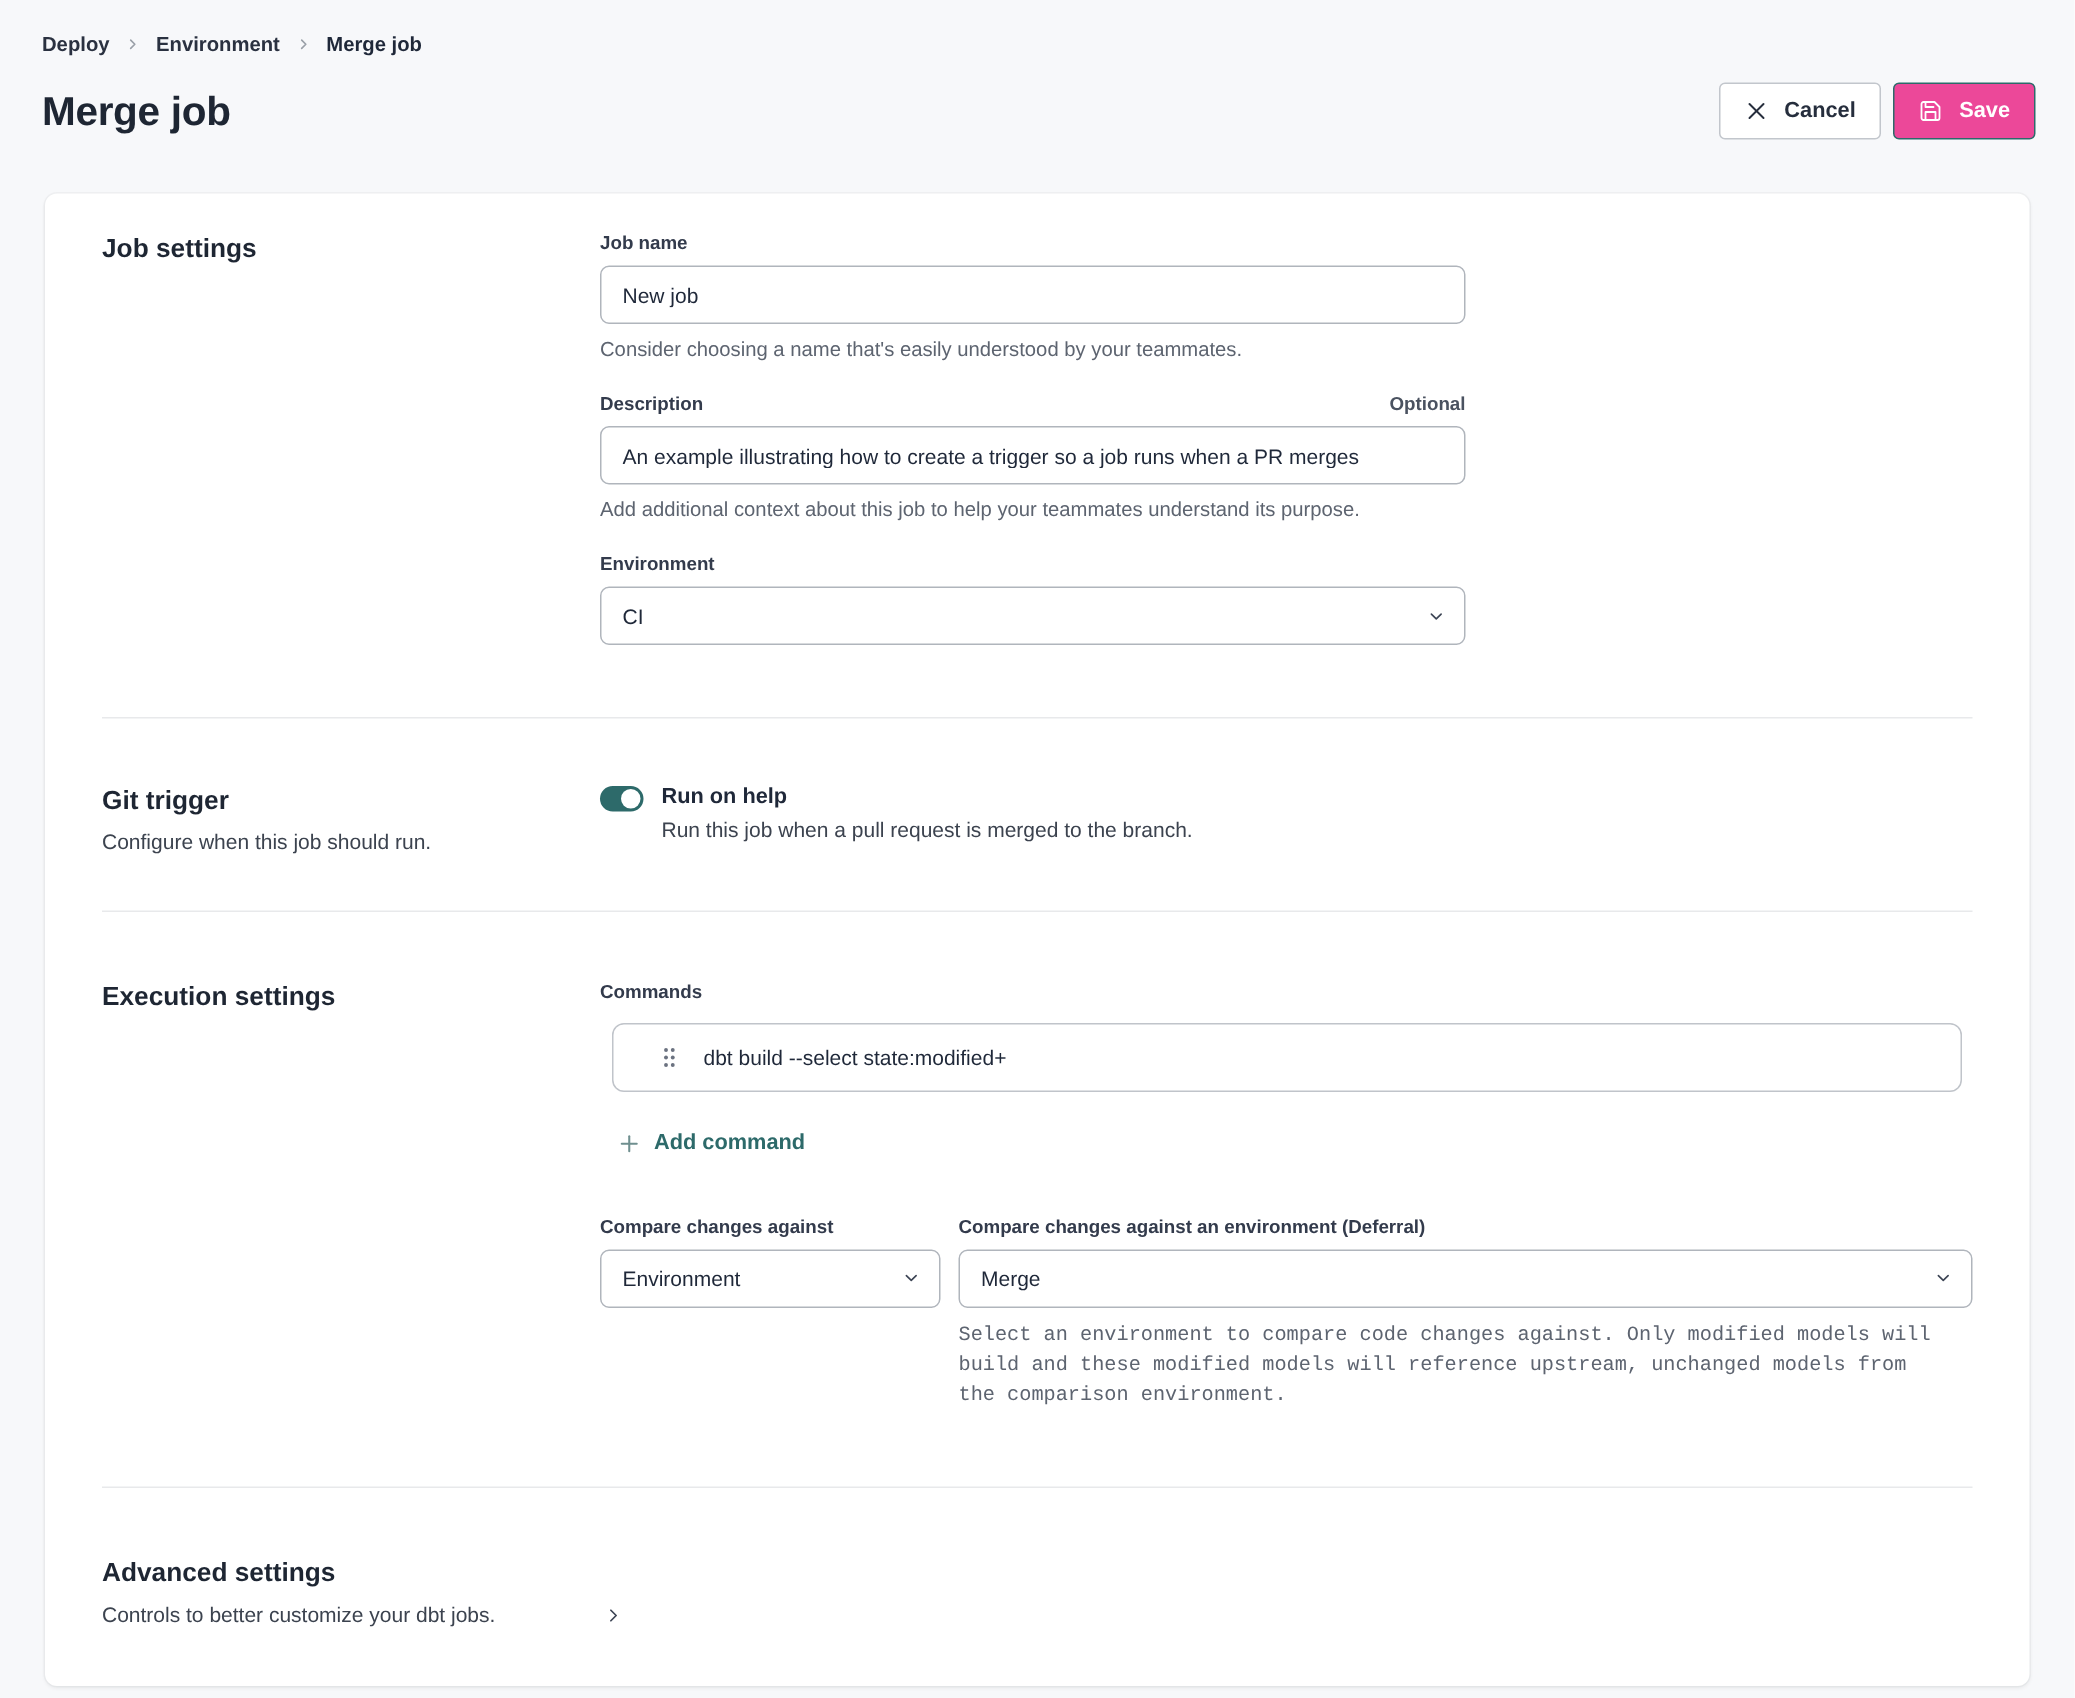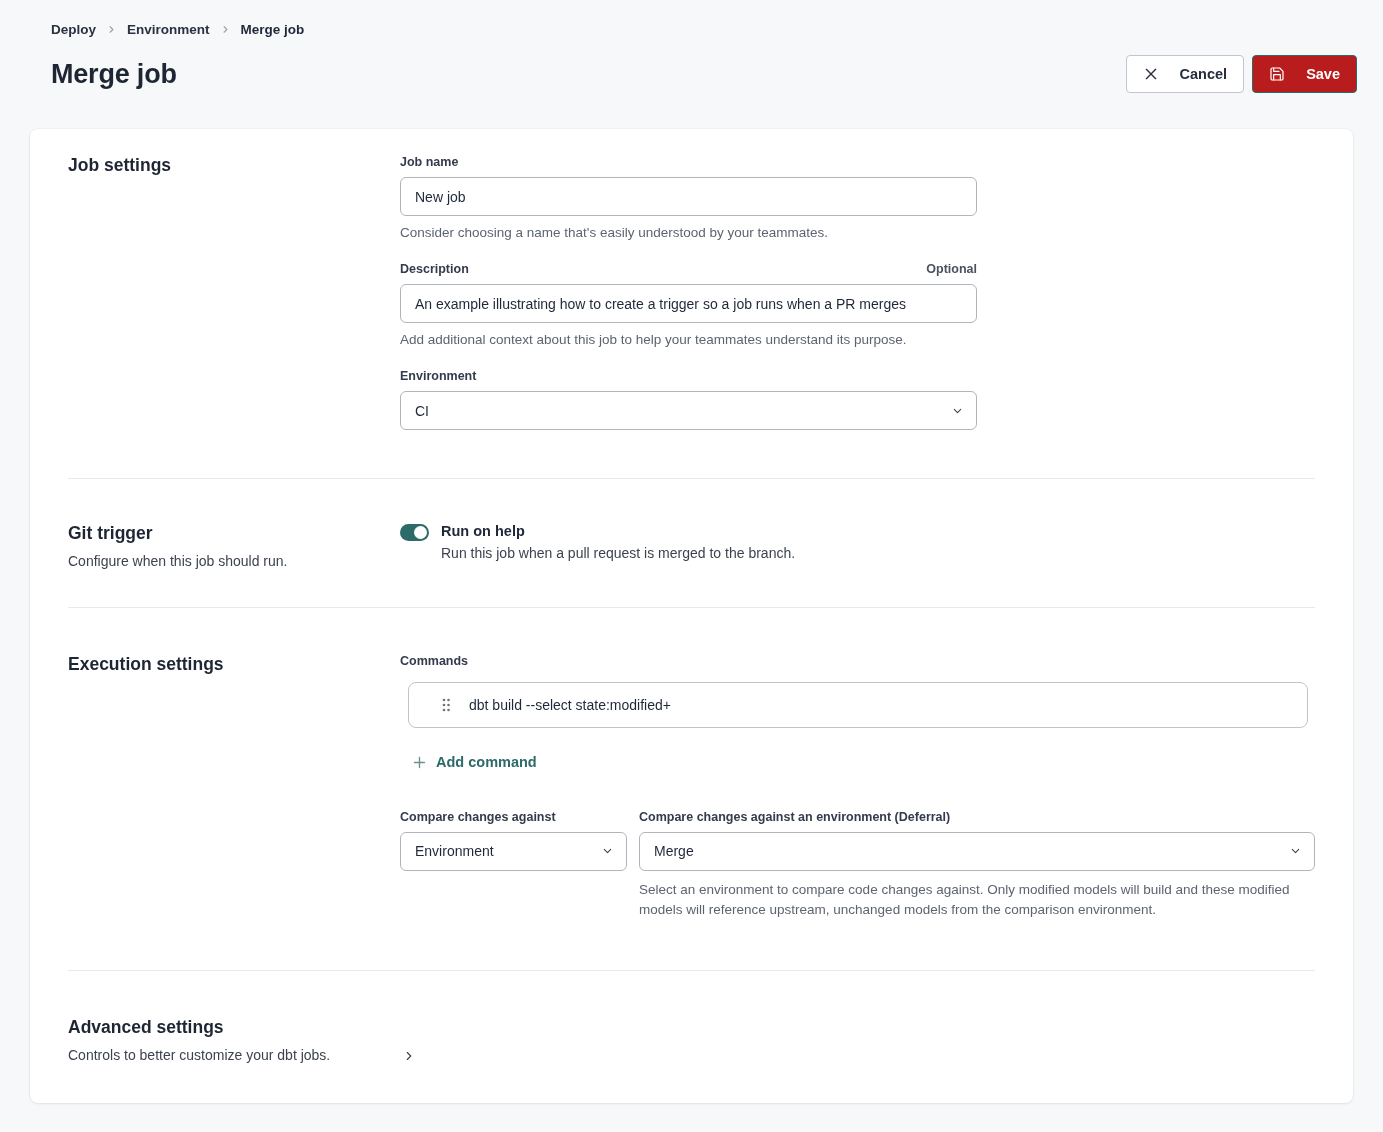--- a/index.html
+++ b/index.html
@@ -3,35 +3,35 @@
 <meta charset="utf-8">
 <style>
   * { box-sizing: border-box; margin: 0; padding: 0; }
   html, body { width: 1383px; height: 1132px; }
   body {
     background: #f7f8fa;
     font-family: "Liberation Sans", sans-serif;
     color: #1f2839;
     overflow: hidden;
   }
-  .topbar { padding: 22px 26px 0 28px; margin-left: 23px; }
+  .topbar { padding: 22px 26px 0 28px; }
   .breadcrumb { display: flex; align-items: center; gap: 10px; font-size: 13.5px; }
   .crumb { color: #2a3140; font-weight: 600; text-decoration: none; cursor: pointer; }
   .crumb.current { font-weight: 700; color: #1f2839; }
   .crumb-sep { color: #9aa0a8; display: flex; align-items: center; }
   .title-row { display: flex; justify-content: space-between; align-items: center; margin-top: 18px; }
   .page-title { font-size: 27px; font-weight: 700; color: #1e2633; letter-spacing: -0.2px; }
   .actions { display: flex; gap: 8px; }
   .btn {
-    display: inline-flex; align-items: center; gap: 21px;
+    display: inline-flex; align-items: center; gap: 11px;
     height: 38px; padding: 0 16px; font-size: 14.5px; font-weight: 600;
     border-radius: 4px; cursor: pointer; font-family: inherit;
   }
   .btn-secondary { background: #ffffff; border: 1px solid #c2c6cc; color: #262e3d; }
-  .btn-primary { background: #b91c1c; border: 1px solid #2d6a6a; color: #ffffff; }
+  .btn-primary { background: #ec4899; border: 1px solid #2d6a6a; color: #ffffff; }
   .card {
     margin: 36px 30px 0 30px;
     background: #ffffff;
     border-radius: 8px;
     box-shadow: 0 1px 3px rgba(20,24,31,0.07), 0 0 0 1px rgba(20,24,31,0.03);
     padding: 0 38px;
   }
   .section { display: grid; grid-template-columns: 332px 1fr; }
   .section-heading { font-size: 17.5px; font-weight: 700; color: #1e2633; }
   .section-sub { font-size: 14px; color: #3c434f; margin-top: 9px; }
@@ -82,21 +82,21 @@
   .add-command {
     margin-top: 26px; margin-left: 12px;
     display: inline-flex; align-items: center; gap: 9px;
     background: none; border: none; cursor: pointer; font-family: inherit;
   }
   .add-command-label { font-size: 14.5px; font-weight: 600; color: #2d6a6a; }
   .compare-row { display: flex; gap: 12px; margin-top: 36px; }
   .compare-col-1 { width: 227px; flex: 0 0 auto; }
   .compare-col-2 { flex: 1; max-width: 678px; }
   .compare-label { font-size: 12.5px; font-weight: 700; color: #333b4c; margin-bottom: 8px; display: block; }
-  .deferral-helper { font-size: 13.5px; color: #5d6470; margin-top: 9px; line-height: 1.5; max-width: 655px; }
+  .deferral-helper { font-size: 13.5px; color: #5d6470; margin-top: 9px; line-height: 1.5; max-width: 655px; font-family: Liberation Mono, monospace; }
   .adv-left { display: flex; align-items: flex-end; gap: 72px; }
   .chevron-right { color: #3c4454; display: flex; margin-top: 4px; }
   svg { display: block; }
 </style>
 </head>
 <body>
 
 <div class="topbar">
   <nav class="breadcrumb">
     <a class="crumb">Deploy</a>

